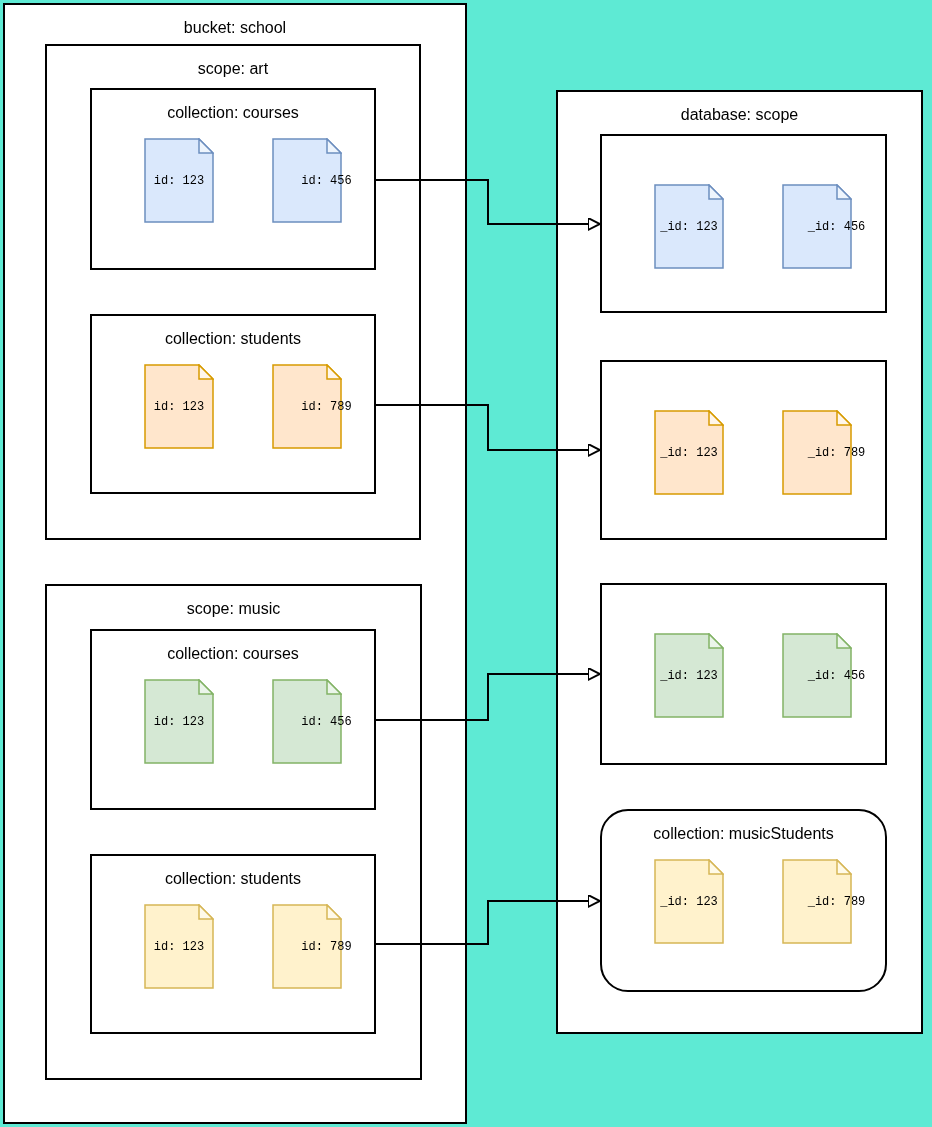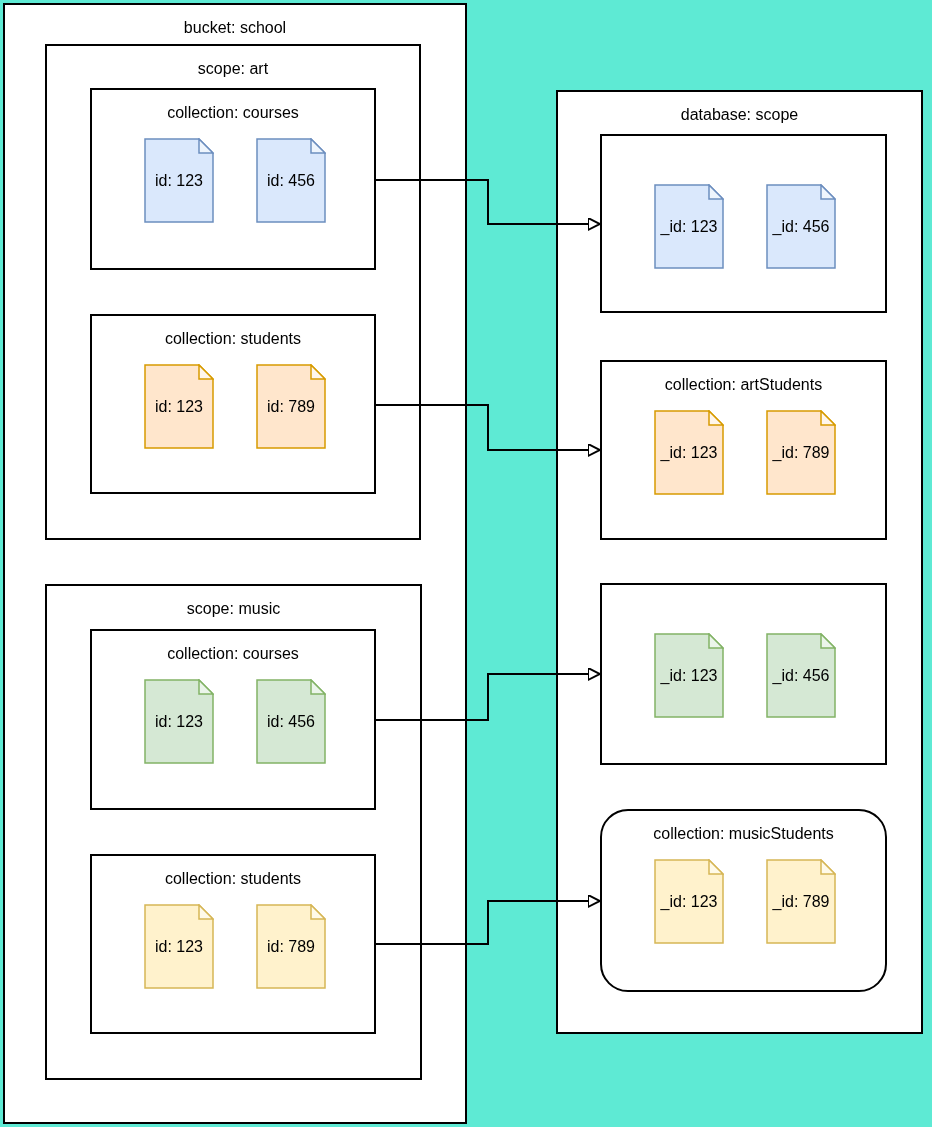--- a/index.html
+++ b/index.html
@@ -21,23 +21,23 @@
   
   .database          {left:556px;top:90px;  width:367px;height:944px;}
   .coll-artCourses   {left:600px;top:134px; width:287px;height:179px;}
   .coll-artStudents  {left:600px;top:360px; width:287px;height:180px;}
   .coll-musicCourses {left:600px;top:583px; width:287px;height:182px;}
   .coll-musicStudents{left:600px;top:809px; width:287px;height:183px;border-radius:28px;}
 
   
   .doc{position:absolute;width:70px;height:85px;}
   .doc.pos-1{left:52px;top:48px;}
-  .doc.pos-2{left:164px;top:48px;}
+  .doc.pos-2{left:180px;top:48px;padding-left:39px;}
   .doc svg{position:absolute;left:0;top:0;width:70px;height:85px;}
-  .doc-label{position:absolute;left:0;top:0;right:0;bottom:0;display:flex;align-items:center;justify-content:center;font-size:16px;line-height:14px;}
+  .doc-label{position:absolute;left:0;top:0;right:0;bottom:0;display:flex;align-items:center;justify-content:center;font-size:12px;line-height:14px;font-family:Liberation Mono, monospace;}
 
   .doc-blue   .body{fill:#dae8fc;stroke:#6c8ebf;}
   .doc-blue   .flap{fill:#eef5fd;stroke:#6c8ebf;}
   .doc-orange .body{fill:#ffe6cc;stroke:#d79b00;}
   .doc-orange .flap{fill:#fff6eb;stroke:#d79b00;}
   .doc-green  .body{fill:#d5e8d4;stroke:#82b366;}
   .doc-green  .flap{fill:#ebf5ea;stroke:#82b366;}
   .doc-yellow .body{fill:#fff2cc;stroke:#d6b656;}
   .doc-yellow .flap{fill:#fffae8;stroke:#d6b656;}
   .doc path{stroke-width:1.5;}
@@ -149,21 +149,20 @@
     <div class="doc pos-2 doc-blue">
       <svg viewBox="0 0 70 85">
         <path class="body" d="M1 1 H55 L69 15 V84 H1 Z"></path>
           <path class="flap" d="M55 1 L55 15 L69 15 Z"></path>
       </svg>
       <span class="doc-label">_id: 456</span>
     </div>
   </div>
 
   <div class="box coll-artStudents">
-    <span class="box-title">collection: artStudents</span>
     <div class="doc pos-1 doc-orange">
       <svg viewBox="0 0 70 85">
         <path class="body" d="M1 1 H55 L69 15 V84 H1 Z"></path>
           <path class="flap" d="M55 1 L55 15 L69 15 Z"></path>
       </svg>
       <span class="doc-label">_id: 123</span>
     </div>
     <div class="doc pos-2 doc-orange">
       <svg viewBox="0 0 70 85">
         <path class="body" d="M1 1 H55 L69 15 V84 H1 Z"></path>

